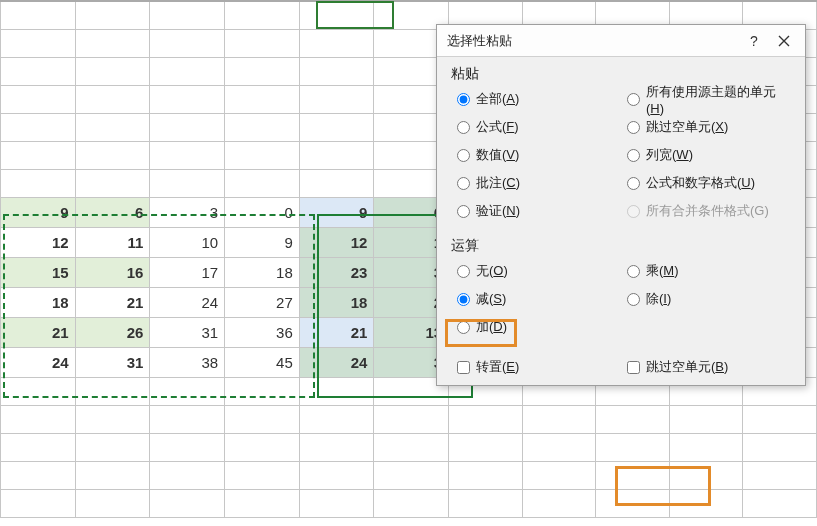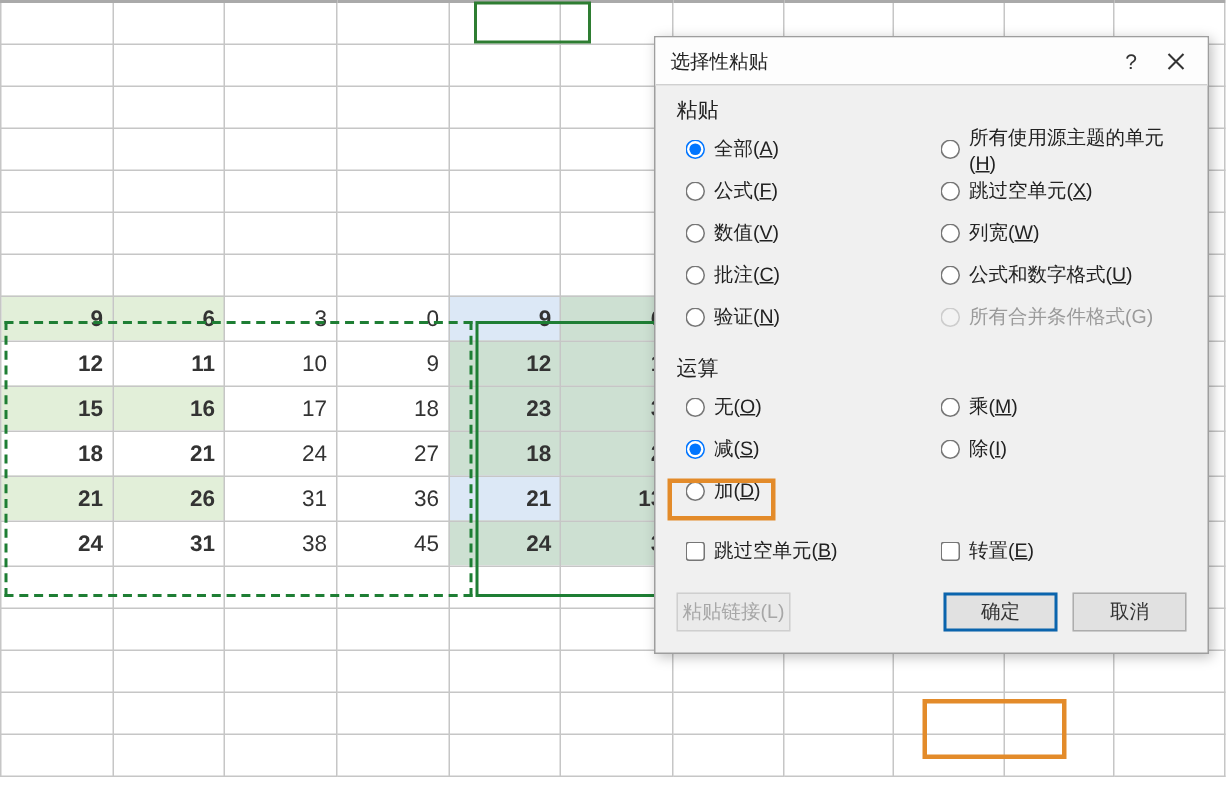--- a/index.html
+++ b/index.html
@@ -494,35 +494,29 @@
           </label>
       </div>
     </div>
   </div>
 
   <div class="section" style="padding-top:10px;">
     <div class="opt-row">
       <div class="opt-col">
         <label class="opt">
             <input type="checkbox" style="">
-            <span><span>跳过空单元(</span><span class="underline">B</span><span>)</span></span>
+            <span><span>转置(</span><span class="underline">E</span><span>)</span></span>
           </label>
       </div>
       <div class="opt-col">
         <label class="opt">
             <input type="checkbox" style="">
-            <span><span>转置(</span><span class="underline">E</span><span>)</span></span>
+            <span><span>跳过空单元(</span><span class="underline">B</span><span>)</span></span>
           </label>
       </div>
     </div>
   </div>
 
-  <div class="footer">
-    <span class="btn-flat disabled">粘贴链接(L)</span>
-    <span class="spacer"></span>
-    <span class="btn-flat btn-primary">确定</span>
-    <span class="btn-flat">取消</span>
-  </div>
 
   <div class="highlight-box" style="left:8px; top:294px; width:72px; height:28px;"></div>
 </div>
 
 <div class="highlight-box" style="left:615px; top:466px; width:96px; height:40px;"></div>
 
 </body></html>

